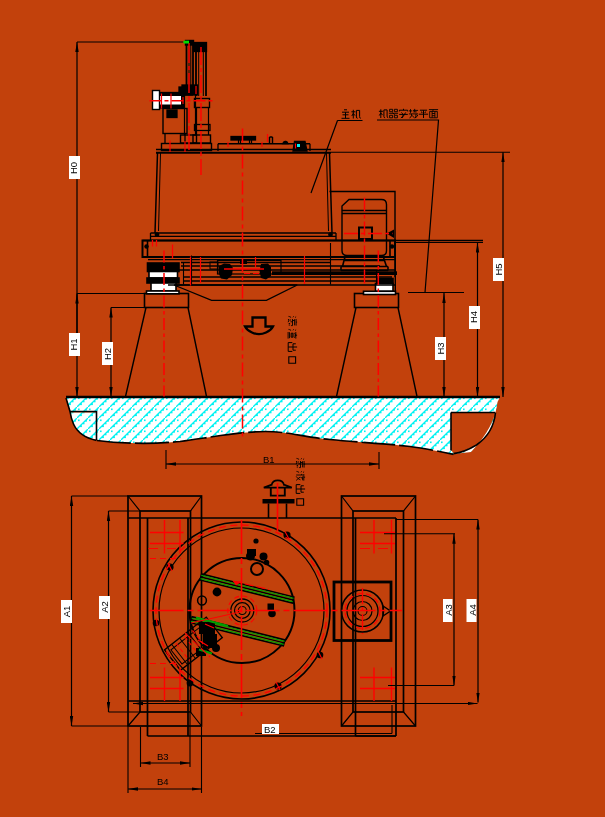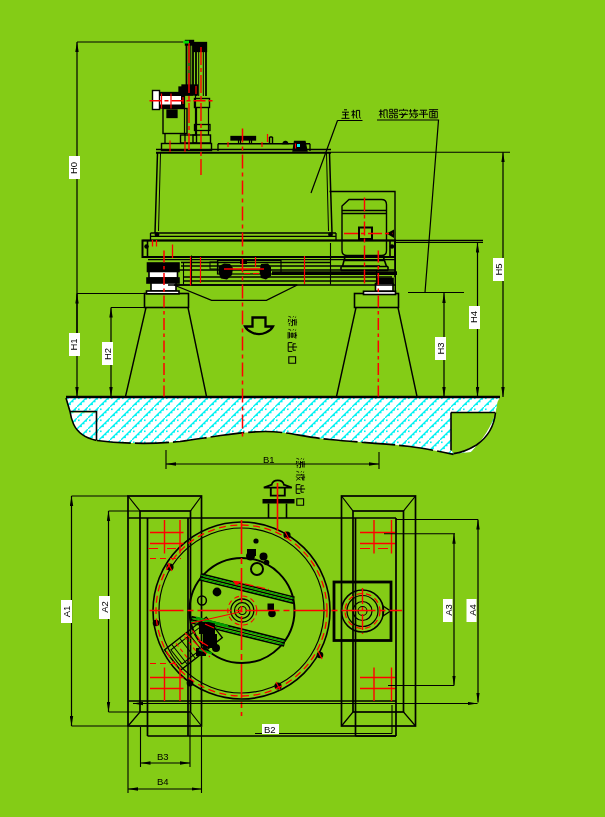--- a/index.html
+++ b/index.html
@@ -1,16 +1,16 @@
 <!DOCTYPE html>
 <html><head>
 <meta charset="utf-8">
 <style>
 html,body{margin:0;padding:0;background:#fff;}
-#page{position:relative;width:605px;height:817px;background:#84cc16;overflow:hidden;
+#page{position:relative;width:605px;height:817px;background:#c2410c;overflow:hidden;
 font-family:"Liberation Sans",sans-serif;}
 svg{position:absolute;left:0;top:0;}
 .dim{font-family:"Liberation Sans",sans-serif;font-size:9.5px;fill:#000;letter-spacing:-0.2px;}
 </style>
 </head>
 <body>
 <div id="page">
 <svg width="605" height="817" viewBox="0 0 605 817">
 <defs>
 <marker id="ar" viewBox="0 0 10 4" refX="10" refY="2" markerWidth="10" markerHeight="4" markerUnits="userSpaceOnUse" orient="auto-start-reverse">

